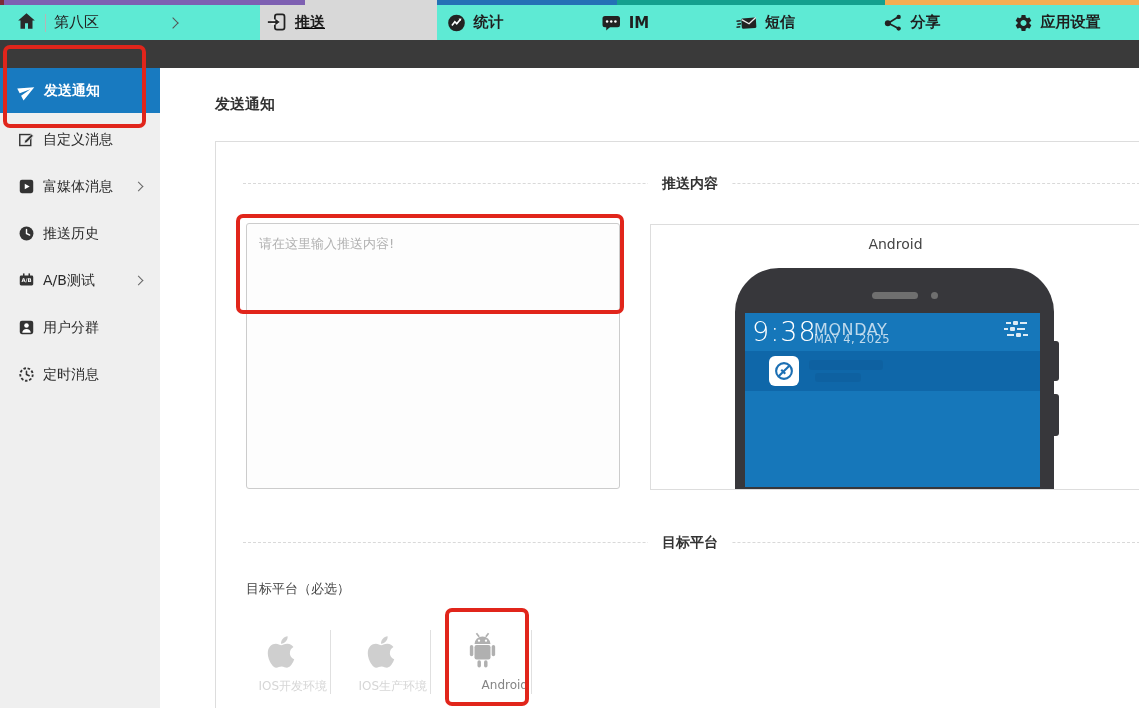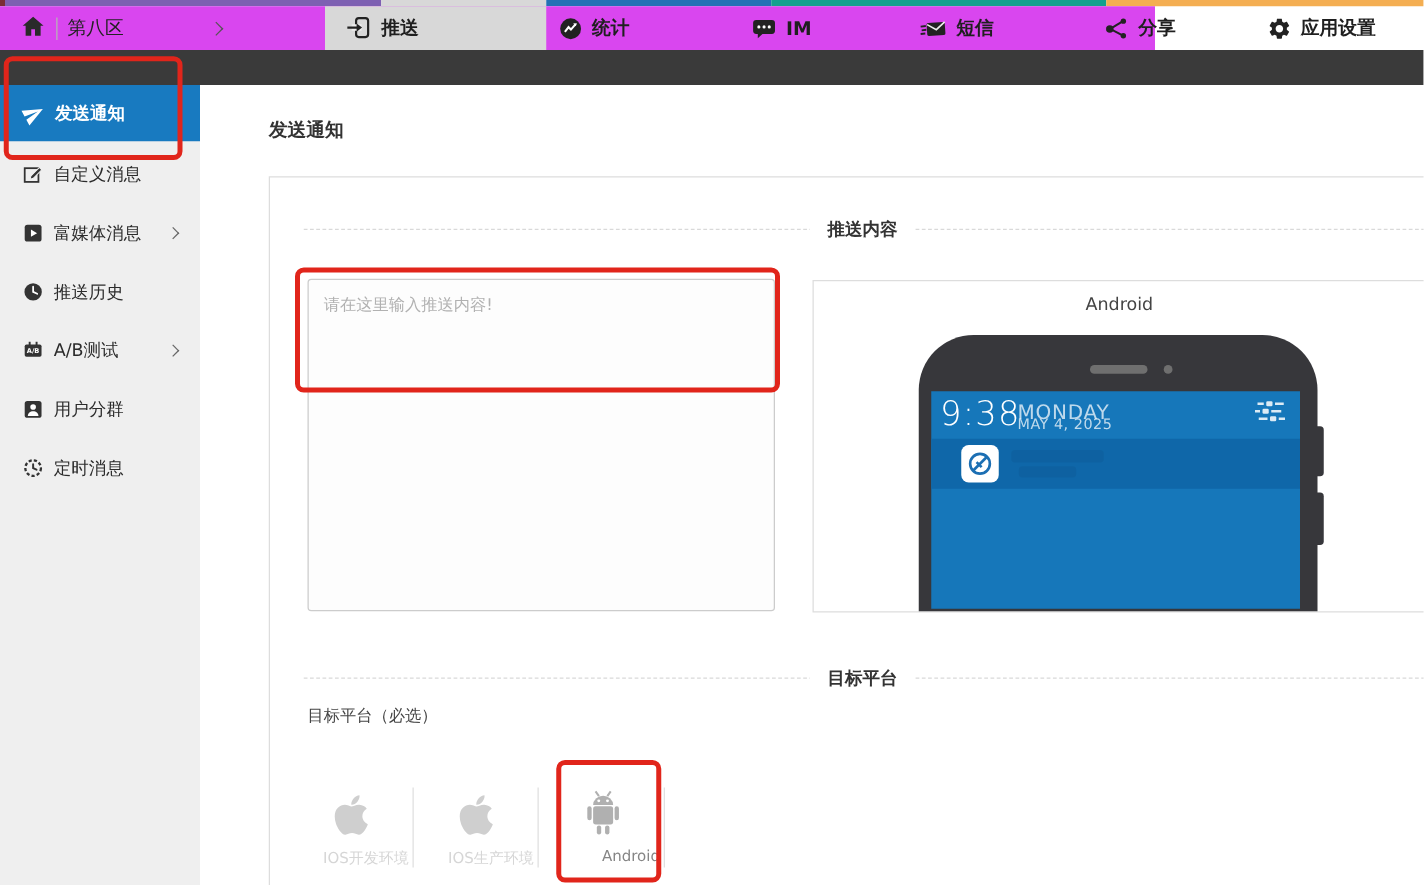--- a/index.html
+++ b/index.html
@@ -11,21 +11,21 @@
   .stripe { position:absolute; top:0; left:0; width:1139px; height:5px; }
   .stripe span { position:absolute; top:0; height:5px; }
   .seg-maroon { left:0; width:4px;    background:#7b2c36; }
   .seg-purple { left:4px; width:301px; background:#7e60b2; }
   .seg-gray   { left:305px; width:132px; background:#d8d8d8; }
   .seg-blue   { left:437px; width:180px; background:#2471b5; }
   .seg-teal   { left:617px; width:268px; background:#14a08e; }
   .seg-orange { left:885px; width:254px; background:#f4ae52; }
 
   
-  .nav { position:absolute; top:5px; left:0; width:924px; height:35px; background:#d946ef; }
+  .nav { position:absolute; top:5px; left:0; width:1139px; height:35px; background:#5eead4; }
   .active-tab-bg { position:absolute; left:260px; top:0; width:177px; height:35px; background:#d8d8d8; }
   .nav-home { position:absolute; left:16px; top:0; height:35px; display:flex; align-items:center; gap:8px; cursor:pointer; }
   .nav-sep { width:1px; height:18px; background:#b5b5b5; }
   .nav-home-label { font-size:15px; color:#222; }
   .nav-chevron { width:8px; height:8px; border-right:1.6px solid #555; border-bottom:1.6px solid #555; transform:rotate(-45deg); margin-left:62px; }
   .nav-tab { position:absolute; top:0; height:35px; display:flex; align-items:center; gap:7px; transform:translateX(-50%); cursor:pointer; }
   .nav-tab .lbl { font-size:15px; font-weight:600; color:#1f1f1f; white-space:nowrap; }
   .nav-tab svg { display:block; }
 
   
@@ -76,21 +76,21 @@
   .sliders .row { display:flex; align-items:center; height:3px; margin-bottom:3px; }
   .sliders i { display:block; background:rgba(255,255,255,.85); height:2px; margin-right:2px; }
   .sliders .sq { height:4px; border-radius:1px; }
   .notif-band { position:absolute; left:0; top:38px; width:295px; height:40px; background:#0f67a9; }
   .app-icon { position:absolute; left:24px; top:5px; width:30px; height:30px; background:#fff; border-radius:6px; display:flex; align-items:center; justify-content:center; }
   .ghost { position:absolute; background:rgba(0,0,20,.05); border-radius:3px; }
   .g1 { left:64px; top:9px; width:74px; height:10px; }
   .g2 { left:70px; top:22px; width:46px; height:9px; }
 
   
-  .group-label { position:absolute; left:246px; top:564px; font-size:13px; color:#444; }
+  .group-label { position:absolute; left:246px; top:580px; font-size:13px; color:#444; }
   .platform { position:absolute; top:622px; width:92px; text-align:right; transform:translateX(-50%); cursor:pointer; }
   .platform .p-icon { height:48px; display:flex; align-items:flex-end; justify-content:center; }
   .platform .p-lbl { margin-top:8px; font-size:12px; color:#d6d6d6; }
   .platform.selected .p-lbl { color:#858585; }
   .p-divider { position:absolute; top:630px; width:1px; height:64px; background:#e0e0e0; }
 </style>
 </head>
 <body>
 
 <div class="screen">
@@ -111,21 +111,21 @@
       <span>
         <svg width="21" height="20" viewBox="0 0 24 24">
             <path fill="#2a2a2a" d="M12 2.8l10 8.7h-2.8v9.7h-5.4v-6.4h-3.6v6.4H4.8v-9.7H2z"></path>
           </svg>
       </span>
       <span class="nav-sep"></span>
       <span class="nav-home-label">第八区</span>
       <span class="nav-chevron"></span>
     </div>
 
-    <div class="nav-tab" style="left:306px;">
+    <div class="nav-tab" style="left:296px;text-decoration:underline;">
       <span>
         <svg width="21" height="21" viewBox="0 0 24 24" fill="none">
           <rect x="9" y="2.8" width="11" height="17.4" rx="2.5" stroke="#222" stroke-width="2"></rect>
           <line x1="5" y1="11.5" x2="14" y2="11.5" stroke="#ececec" stroke-width="6"></line>
           <line x1="1" y1="11.5" x2="10.5" y2="11.5" stroke="#222" stroke-width="2"></line>
           <path d="M9.5 7.8v7.4l5-3.7z" fill="#222"></path>
         </svg>
       </span>
       <span class="lbl">推送</span>
     </div>

